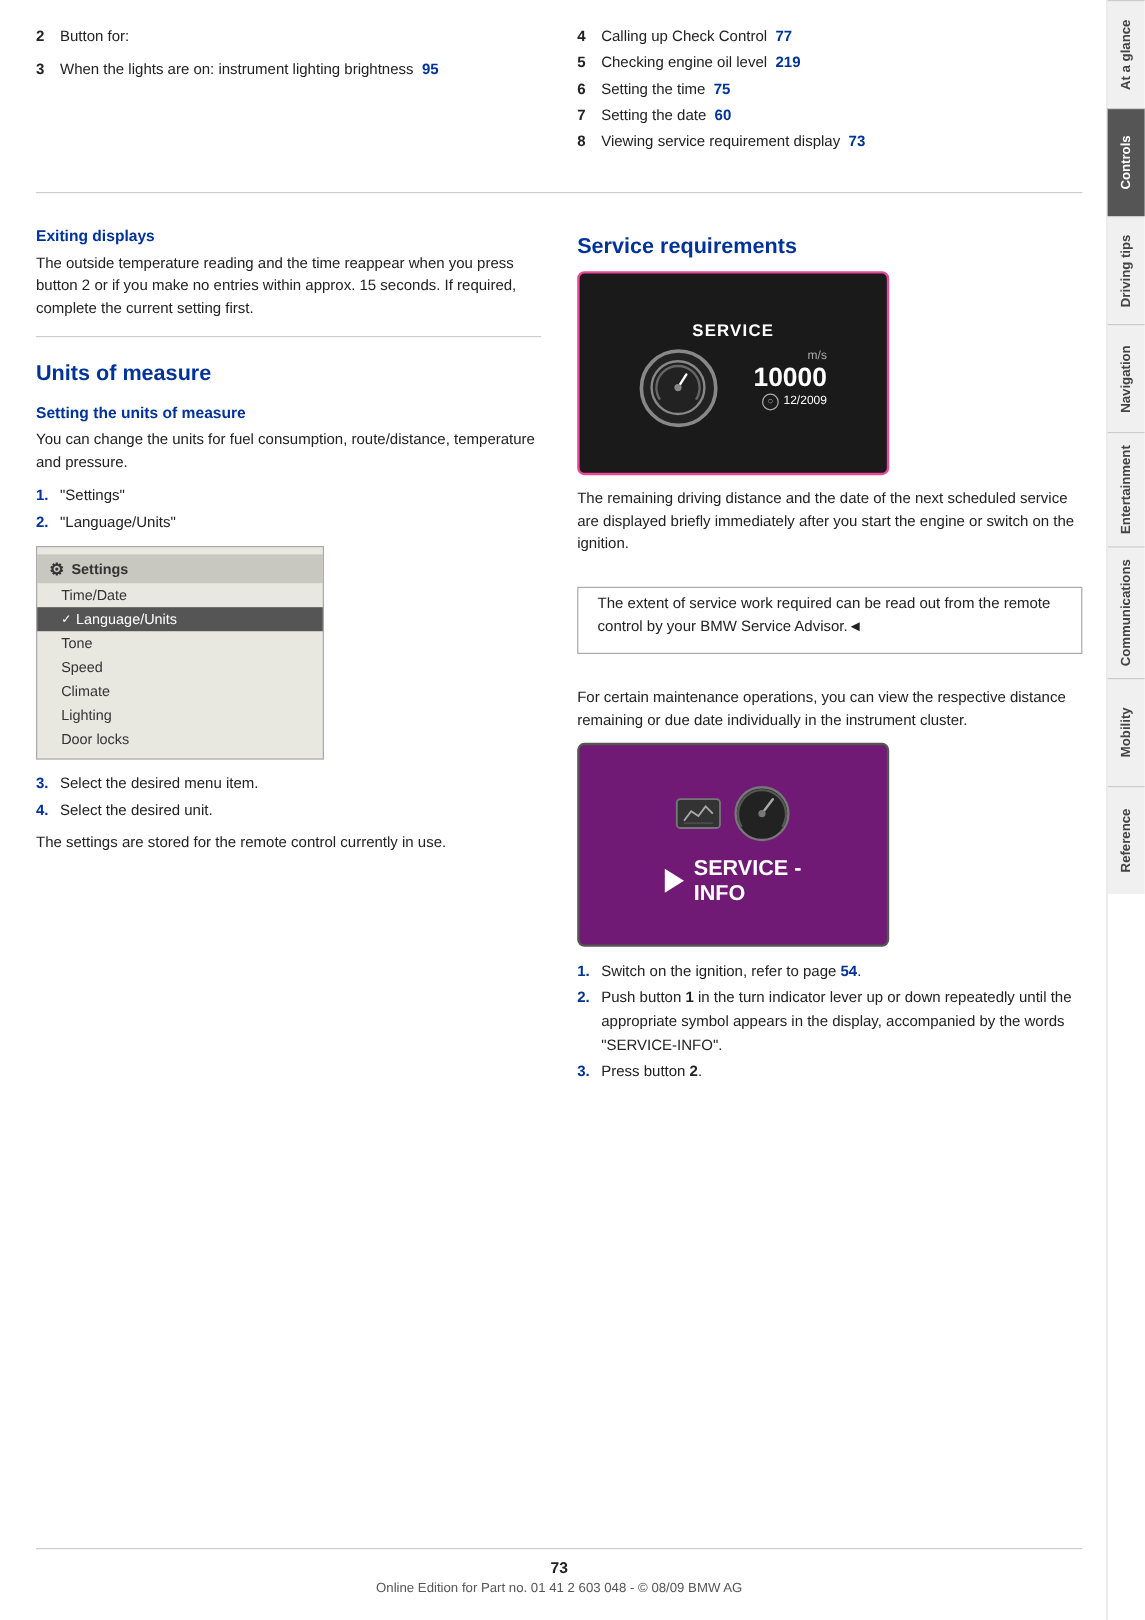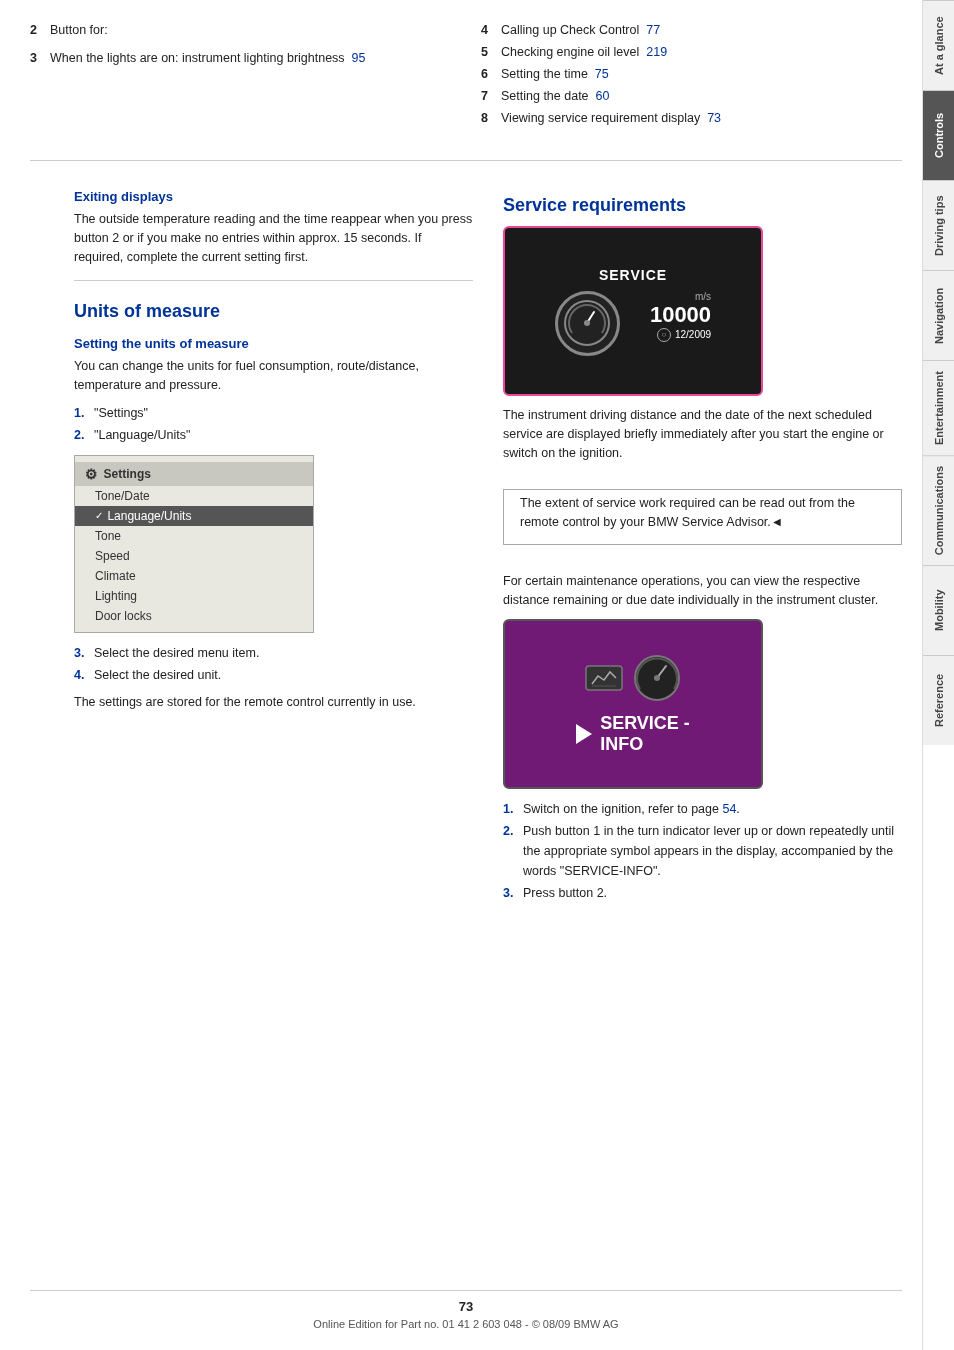--- a/index.html
+++ b/index.html
@@ -67,21 +67,20 @@
     
     .two-col {
       display: flex;
       gap: 30px;
       flex: 1;
     }
 
     .left-col {
       flex: 1;
       max-width: 430px;
-      margin-left: 44px;
     }
 
     .right-col {
       flex: 1;
       max-width: 430px;
     }
 
     
     .section-title {
       font-size: 18px;
@@ -145,21 +144,21 @@
     }
 
     .bullet-list li::before {
       content: "▷";
       font-size: 10px;
       margin-top: 2px;
       min-width: 14px;
     }
 
     
-    .bold { font-weight: normal; }
+    .bold { font-weight: bold; }
     .blue-link { color: #003399; }
 
     
     .settings-menu-img {
       border: 1px solid #aaa;
       background: #e8e8e0;
       width: 240px;
       margin: 10px 0;
       padding: 6px 0;
       font-size: 12px;
@@ -393,21 +392,21 @@
               <span class="num blue">2.</span>
               <span>"Language/Units"</span>
             </li>
           </ul>
 
           <div class="settings-menu-img">
             <div class="menu-header">
               <span style="font-size:14px;">⚙</span>
               <span>Settings</span>
             </div>
-            <div class="menu-item">Tone/Date</div>
+            <div class="menu-item">Time/Date</div>
             <div class="menu-item selected">Language/Units</div>
             <div class="menu-item">Tone</div>
             <div class="menu-item">Speed</div>
             <div class="menu-item">Climate</div>
             <div class="menu-item">Lighting</div>
             <div class="menu-item">Door locks</div>
           </div>
 
           <ul class="num-list">
             <li>
@@ -449,21 +448,21 @@
                 </div>
                 <div style="font-size:22px;font-weight:bold;color:#fff;">10000</div>
                 <div style="display:flex;align-items:center;gap:4px;">
                   <div style="width:14px;height:14px;border-radius:50%;border:1px solid #aaa;display:flex;align-items:center;justify-content:center;font-size:8px;color:#aaa;">○</div>
                   <span style="font-size:10px;color:#fff;">12/2009</span>
                 </div>
               </div>
             </div>
           </div>
 
-          <p>The instrument driving distance and the date of the next scheduled service are displayed briefly immediately after you start the engine or switch on the ignition.</p>
+          <p>The remaining driving distance and the date of the next scheduled service are displayed briefly immediately after you start the engine or switch on the ignition.</p>
 
           <div class="note-box-border">
             <div class="play-icon-small"></div>
             <p>The extent of service work required can be read out from the remote control by your BMW Service Advisor.◄</p>
           </div>
 
           <p>For certain maintenance operations, you can view the respective distance remaining or due date individually in the instrument cluster.</p>
 
           <div class="service-info-img">
             <div class="top-row">

